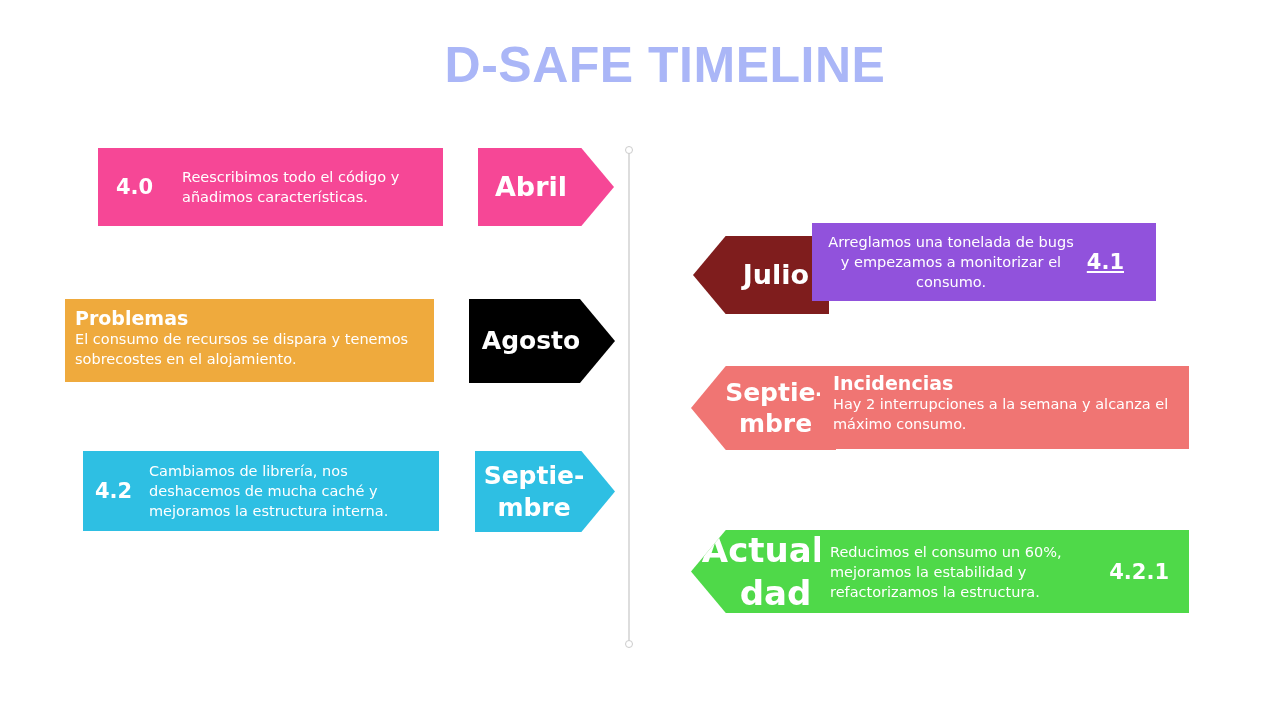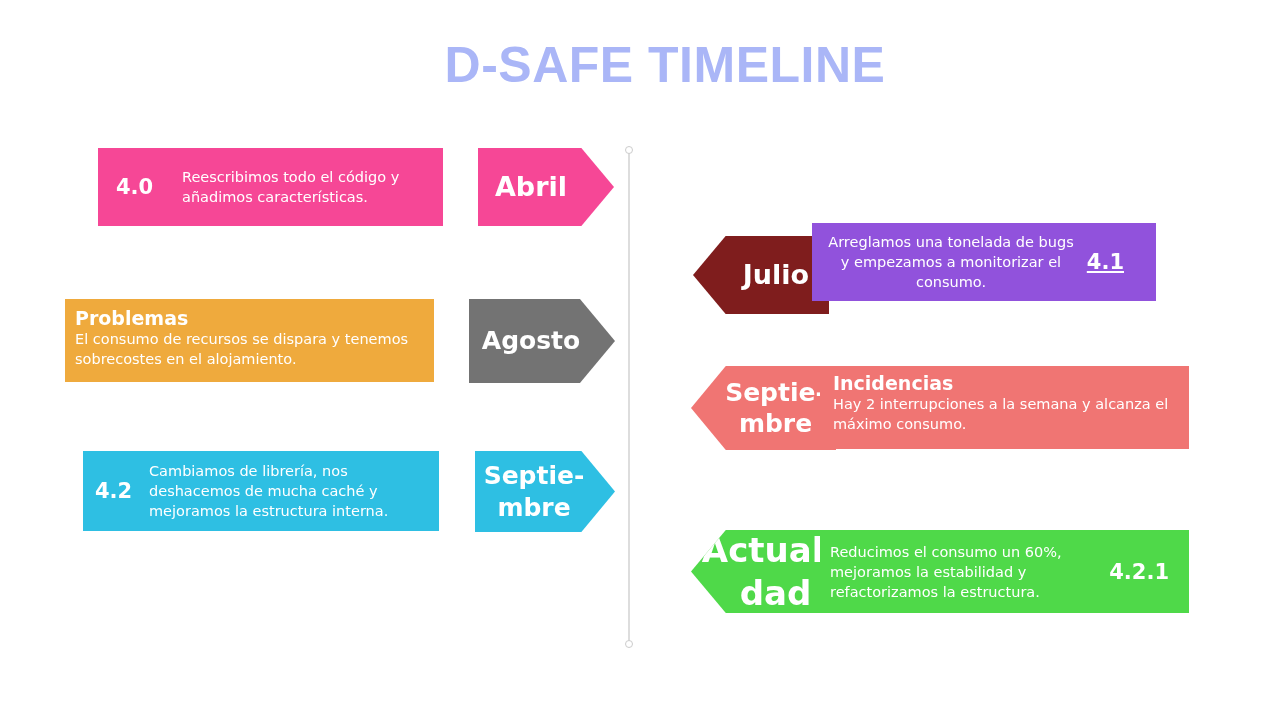--- a/index.html
+++ b/index.html
@@ -39,21 +39,21 @@
   <span class="desc" style="position:absolute;left:14px;width:250px;">Arreglamos una tonelada de bugs y empezamos a monitorizar el consumo.</span>
   <span class="ver" style="position:absolute;right:32px;text-decoration:underline;">4.1</span>
 </div>
 
 <div class="box" style="left:65px;top:299px;width:369px;height:83px;background:#efaa3d;">
   <div style="position:absolute;left:10px;top:8px;width:350px;">
     <div class="head">Problemas</div>
     <div class="desc">El consumo de recursos se dispara y tenemos sobrecostes en el alojamiento.</div>
   </div>
 </div>
-<div class="tag right" style="left:443px;top:299px;width:146px;height:84px;background:#737373;font-size:25px;padding-right:22px;">
+<div class="tag right" style="left:443px;top:299px;width:146px;height:84px;background:#000000;font-size:25px;padding-right:22px;">
   <span>Agosto</span>
 </div>
 
 <div class="tag left" style="left:665px;top:366px;width:145px;height:84px;background:#f07573;font-size:25px;padding-left:24px;white-space:pre-line;">
   <span>Septie-
 mbre</span>
 </div>
 <div class="box" style="left:820px;top:366px;width:369px;height:83px;background:#f07573;">
   <div style="position:absolute;left:13px;top:6px;width:350px;">
     <div class="head">Incidencias</div>

